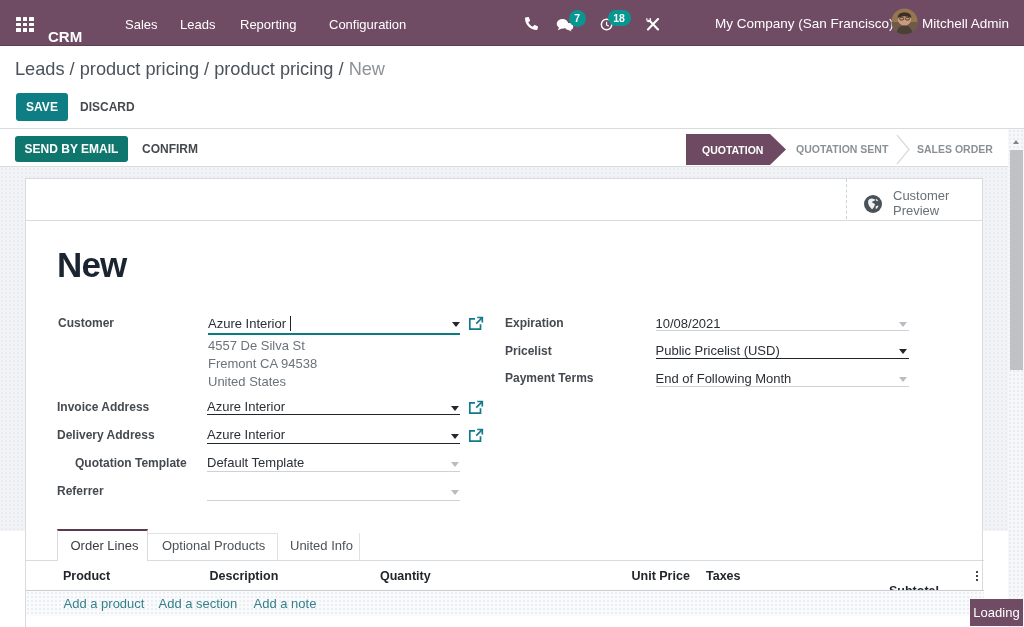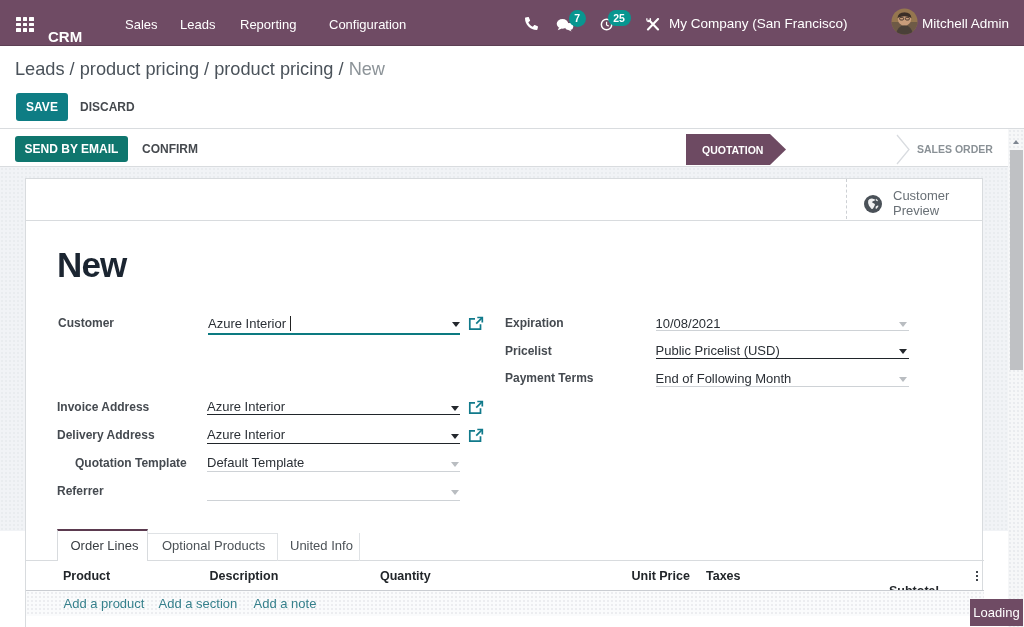--- a/index.html
+++ b/index.html
@@ -104,29 +104,29 @@
     <path d="M3.5 10 L2 13.4 L6.5 11.3 Z" fill="#fff"></path>
     <ellipse cx="14.6" cy="9.2" rx="4.6" ry="3.9" fill="#fff"></ellipse>
     <path d="M15.5 12 L17.3 14.6 L12.6 12.6 Z" fill="#fff"></path>
   </svg>
   <div class="badge" style="left:568.5px;top:9.5px;width:17.5px;height:17px;line-height:17px;border-radius:9px;">7</div>
 
   <svg class="abs" style="left:600px;top:18px;" width="14" height="13" viewBox="0 0 16 15">
     <circle cx="7.5" cy="7.5" r="6" fill="none" stroke="#fff" stroke-width="1.7"></circle>
     <path d="M7.5 4.2 L7.5 8 L10 9.4" stroke="#fff" stroke-width="1.4" fill="none"></path>
   </svg>
-  <div class="badge" style="left:607.5px;top:9.5px;width:23px;height:16px;line-height:16px;border-radius:8px;">25</div>
+  <div class="badge" style="left:607.5px;top:9.5px;width:23px;height:16px;line-height:16px;border-radius:8px;">18</div>
 
   <svg class="abs" style="left:646px;top:18px;" width="14" height="13" viewBox="0 0 16 15">
     <path d="M2.2 1.2 L13.8 13.2" stroke="#fff" stroke-width="2.4" stroke-linecap="round"></path>
     <path d="M13.8 1.2 L2.2 13.2" stroke="#fff" stroke-width="2.4" stroke-linecap="round"></path>
     <circle cx="3" cy="2" r="2.1" fill="none" stroke="#fff" stroke-width="1.5"></circle>
     <rect x="1.5" y="0" width="2.6" height="2" fill="#6F4B64"></rect>
   </svg>
-  <div class="navtxt2" style="left:669px;">My Company (San Francisco)</div>
+  <div class="navtxt2" style="left:715px;">My Company (San Francisco)</div>
 
   <svg class="abs" style="left:891px;top:8px;" width="27" height="27" viewBox="0 0 27 27">
     <defs>
         <clipPath id="av">
           <circle cx="13.5" cy="13.5" r="13"></circle>
         </clipPath>
       </defs>
     <g clip-path="url(#av)">
       <rect width="27" height="27" fill="#95764f"></rect>
       <rect y="14" width="27" height="13" fill="#6e5a46"></rect>
@@ -145,20 +145,21 @@
 <div id="discard">DISCARD</div>
 <div id="cpline"></div>
 
 <div id="actionbar">
   <div id="sendbtn">SEND BY EMAIL</div>
   <div id="confirm">CONFIRM</div>
   <svg class="abs" style="left:686px;top:5px;" width="100" height="31" viewBox="0 0 100 31">
     <polygon points="0,0 84,0 100,15.5 84,31 0,31" fill="#6d4a62"></polygon>
     <text x="16" y="20" font-size="10.5" font-weight="bold" fill="#fff" font-family="Liberation Sans">QUOTATION</text>
   </svg>
+  <div class="statustxt" style="left:796px;top:5px;width:90px;">QUOTATION SENT</div>
   <svg class="abs" style="left:896px;top:5px;" width="14" height="31" viewBox="0 0 14 31">
     <polyline points="1,1 13,15.5 1,30" fill="none" stroke="#d9dce0" stroke-width="1.3"></polyline>
   </svg>
   <div class="statustxt" style="left:917px;top:5px;width:74px;">SALES ORDER</div>
 </div>
 
 <div id="content">
   <div id="previewbar">
     <div id="pvdivider"></div>
     <svg class="abs" style="left:838px;top:16px;" width="18" height="18" viewBox="0 0 18 18">
@@ -173,20 +174,21 @@
     <div id="newtitle">New</div>
 
     <div class="flabel" style="left:32px;top:95px;">Customer</div>
     <div class="flabel" style="left:31px;top:179px;">Invoice Address</div>
     <div class="flabel" style="left:31px;top:207px;">Delivery Address</div>
     <div class="flabel" style="left:31px;top:234.5px;margin-left:18px;">Quotation Template</div>
     <div class="flabel" style="left:31px;top:263px;">Referrer</div>
 
     <div class="fval" style="left:182px;top:95px;">Azure Interior</div>
     <div class="abs" style="left:263.5px;top:95px;width:1.2px;height:14.5px;background:#222;"></div>
+    <div class="fgray" style="left:182px;top:115.5px;">4557 De Silva St<br>Fremont CA 94538<br>United States</div>
     <div class="fval" style="left:181px;top:178px;">Azure Interior</div>
     <div class="fval" style="left:181px;top:206px;">Azure Interior</div>
     <div class="fval" style="left:181px;top:233.5px;">Default Template</div>
 
     <div class="uline" style="left:182px;top:112px;width:251.5px;height:1.5px;background:#0c7a81;"></div>
     <div class="uline" style="left:181px;top:193px;width:252.5px;height:1.4px;background:#20252a;"></div>
     <div class="uline" style="left:181px;top:221.5px;width:252.5px;height:1.4px;background:#20252a;"></div>
     <div class="uline" style="left:181px;top:250px;width:252.5px;height:1px;background:#ced2d6;"></div>
     <div class="uline" style="left:181px;top:279px;width:252.5px;height:1px;background:#ced2d6;"></div>
 

